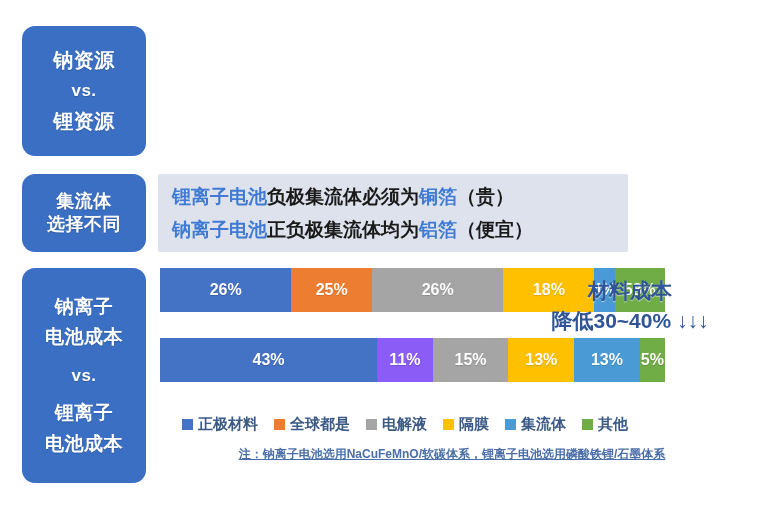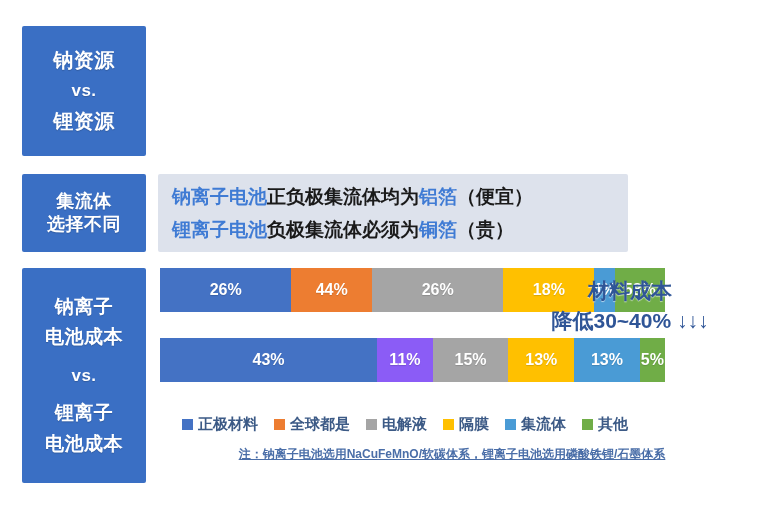--- a/index.html
+++ b/index.html
@@ -25,21 +25,21 @@
   
   .blue-label {
     background: #3a6fc4;
     color: #ffffff;
     font-weight: bold;
     display: flex;
     flex-direction: column;
     align-items: center;
     justify-content: center;
     text-align: center;
-    border-radius: 2px;
+    border-radius: 13px;
     line-height: 1.28;
     letter-spacing: 0.5px;
     text-shadow: 0 1px 1px rgba(0,0,0,0.18);
   }
 
   
   .sec1 {
     display: flex;
     align-items: stretch;
     height: 130px;
@@ -208,45 +208,45 @@
 
   </div>
 
   <div class="sec2">
     <div class="blue-label">
       <span>集流体</span>
       <span>选择不同</span>
     </div>
     <div class="body">
       <div class="line">
-        <span class="hl">钠离子电池</span><span>正负极集流体均为</span><span class="hl">铝箔</span><span>（便宜）</span>
+        <span class="hl">锂离子电池</span><span>负极集流体必须为</span><span class="hl">铜箔</span><span>（贵）</span>
       </div>
       <div class="line">
-        <span class="hl">锂离子电池</span><span>负极集流体必须为</span><span class="hl">铜箔</span><span>（贵）</span>
+        <span class="hl">钠离子电池</span><span>正负极集流体均为</span><span class="hl">铝箔</span><span>（便宜）</span>
       </div>
     </div>
   </div>
 
   <div class="sec3">
     <div class="blue-label">
       <span>钠离子</span>
       <span>电池成本</span>
       <span class="vs">vs.</span>
       <span>锂离子</span>
       <span>电池成本</span>
     </div>
 
     <div class="chart">
 
       <div class="barrow" id="bar-0">
           <div class="seg" style="flex: 26 0 0px; background: rgb(68, 114, 196);">
             <span>26%</span>
           </div>
           <div class="seg" style="flex: 16 0 0px; background: rgb(237, 125, 49);">
-            <span>44%</span>
+            <span>25%</span>
           </div>
           <div class="seg" style="flex: 26 0 0px; background: rgb(165, 165, 165);">
             <span>26%</span>
           </div>
           <div class="seg" style="flex: 18 0 0px; background: rgb(255, 192, 0);">
             <span>18%</span>
           </div>
           <div class="seg" style="flex: 4 0 0px; background: rgb(74, 155, 213);">
             <span>4%</span>
           </div>

